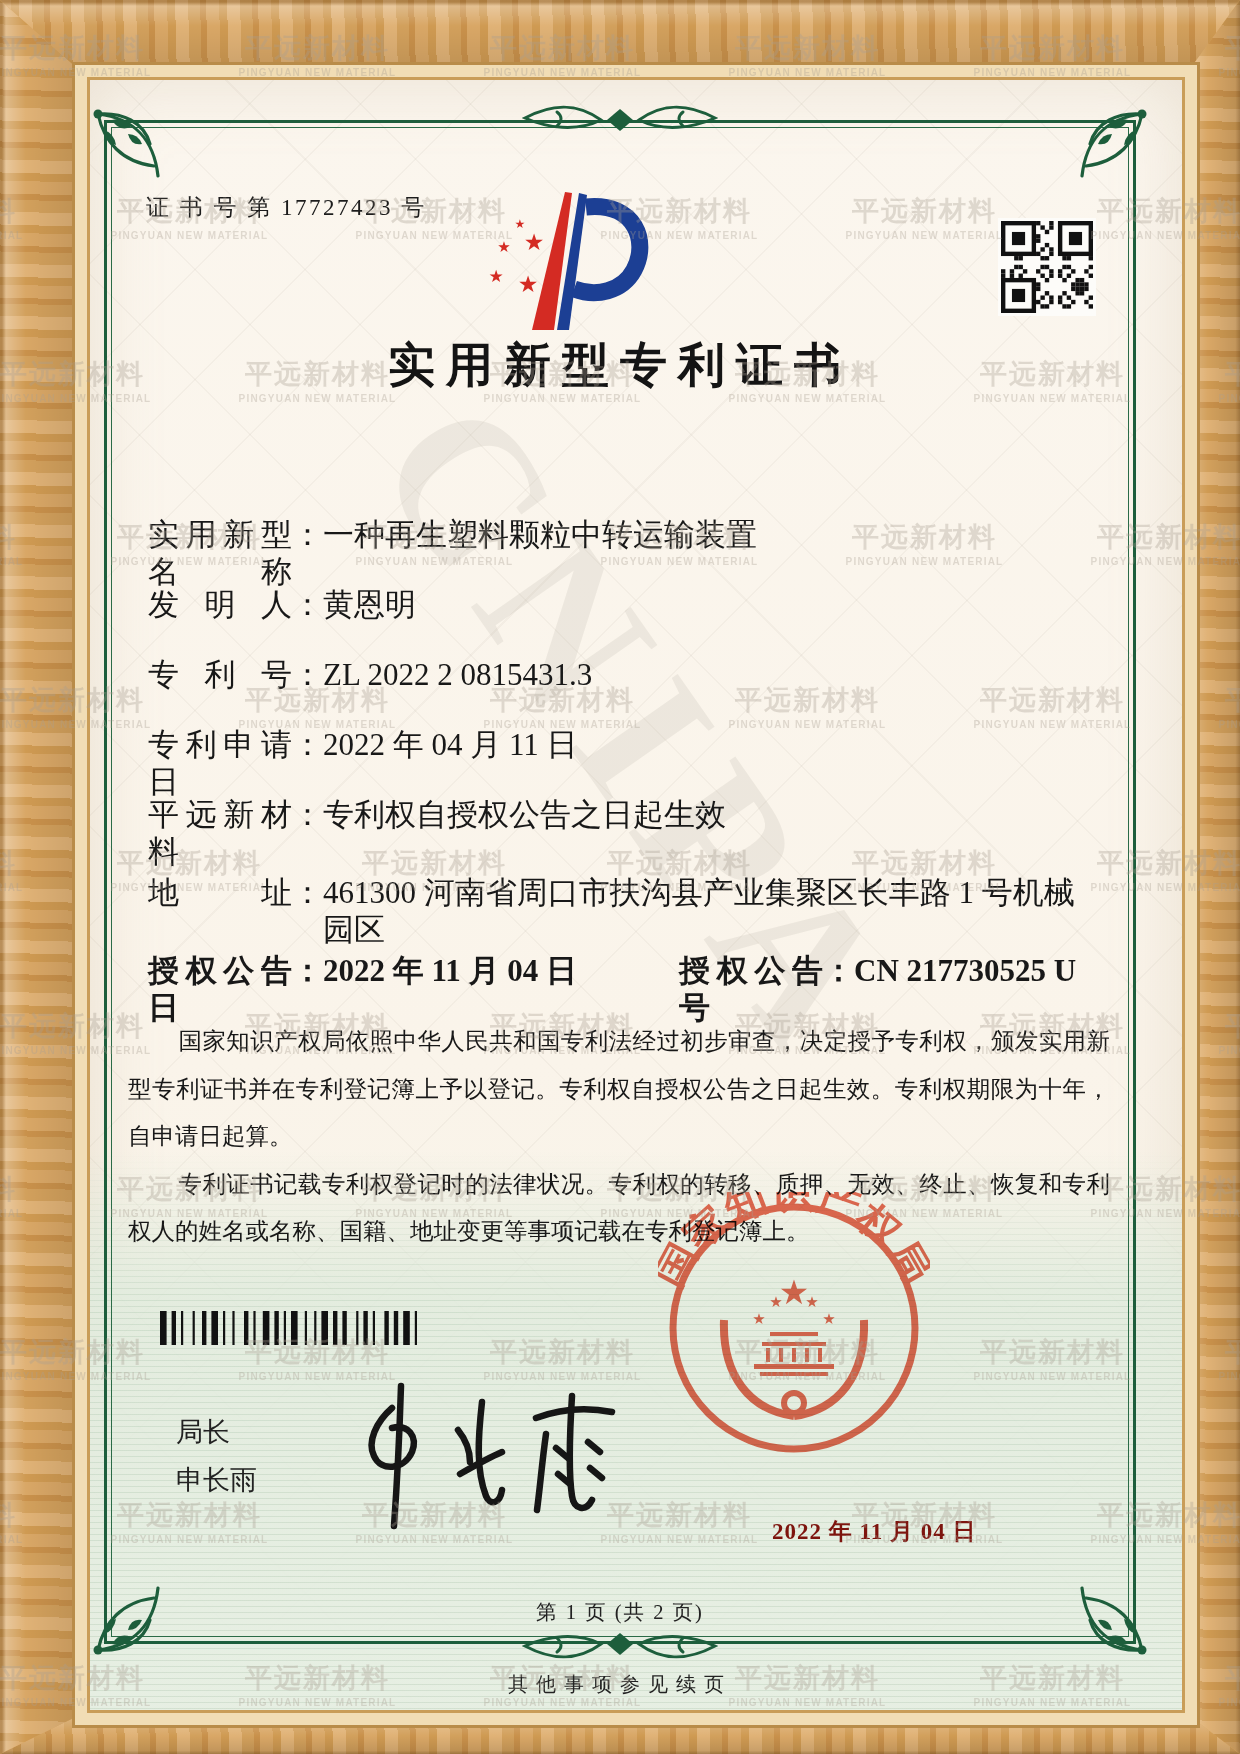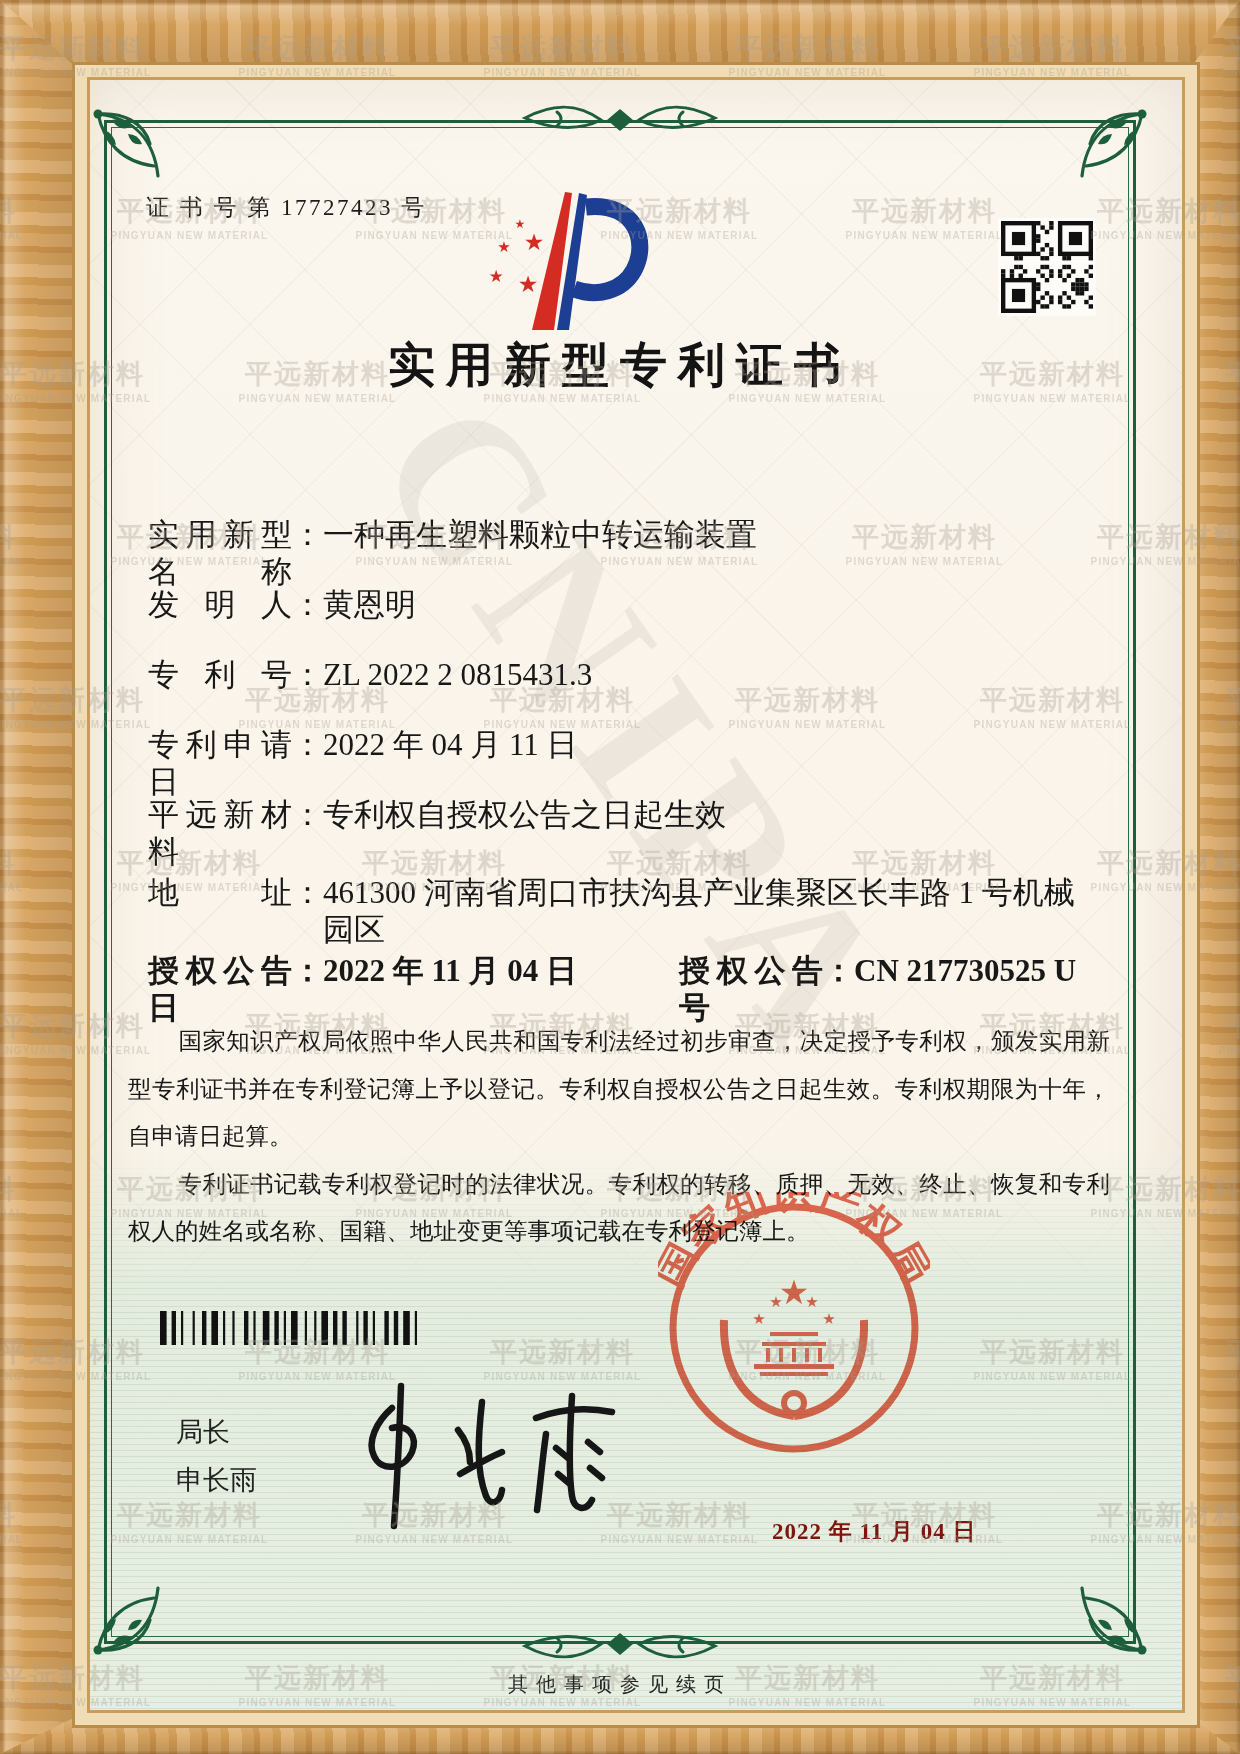--- a/index.html
+++ b/index.html
@@ -349,20 +349,21 @@
         <rect x="96" y="172" width="80" height="5"></rect>
         <rect x="102" y="180" width="68" height="4"></rect>
       </g>
       <path d="M136,224 C92,218 64,184 66,128" fill="none" stroke-width="8"></path>
       <path d="M136,224 C180,218 208,184 206,128" fill="none" stroke-width="8"></path>
       <circle cx="136" cy="211" r="10" fill="none" stroke-width="6"></circle>
     </g>
   </svg>
   <div class="abs seal-date">2022 年 11 月 04 日</div>
 
+  <div class="abs page-info">第 1 页 (共 2 页)</div>
   <div class="abs footer-note">其他事项参见续页</div>
 
   <div class="wm-layer">
       <div class="wm" style="left: -45px; top: 30px;">
         <div class="wm-cn">平远新材料</div>
         <div class="wm-en">PINGYUAN NEW MATERIAL</div>
       </div>
       <div class="wm" style="left: 200px; top: 30px;">
         <div class="wm-cn">平远新材料</div>
         <div class="wm-en">PINGYUAN NEW MATERIAL</div>

